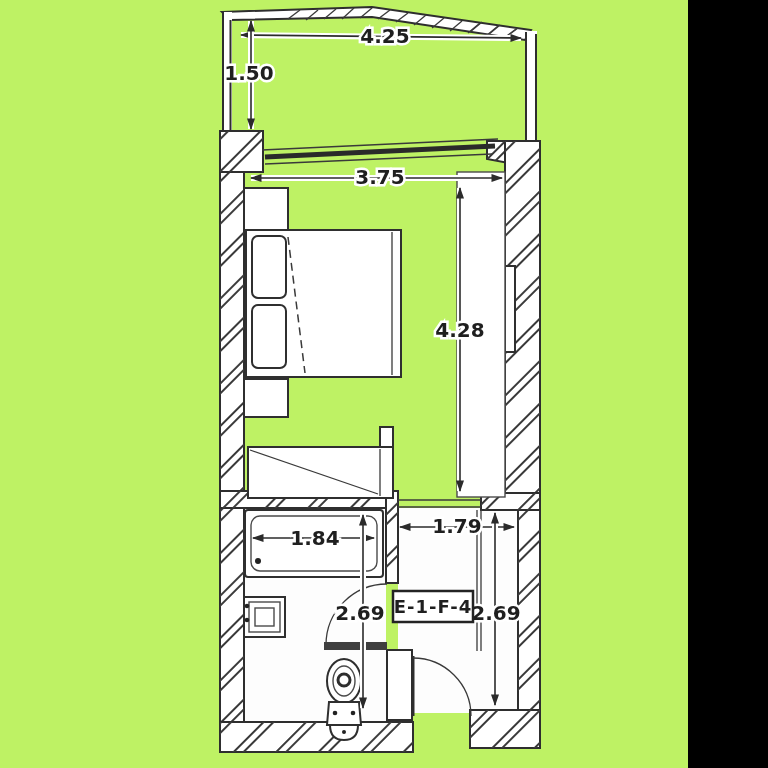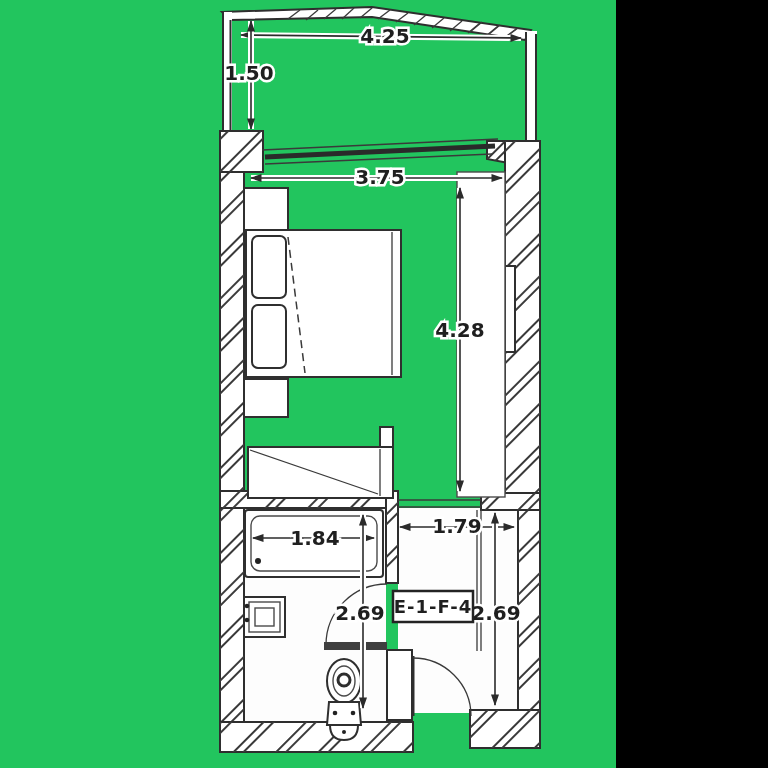--- a/index.html
+++ b/index.html
@@ -1,16 +1,16 @@
 <!DOCTYPE html>
 <html><head>
 <meta charset="utf-8">
 <style>
   html,body{margin:0;padding:0;background:#000;}
-  .stage{position:relative;width:616px;height:768px;background:#22c55e;overflow:hidden;}
+  .stage{position:relative;width:688px;height:768px;background:#bef264;overflow:hidden;}
   svg{position:absolute;left:0;top:0;}
   .wall{fill:#ffffff;stroke:#2e2e2e;stroke-width:2;}
   .wall-h{fill:url(#hp);stroke:none;}
   .floor{fill:#fdfdfd;stroke:none;}
   .furn{fill:#ffffff;stroke:#2f2f2f;stroke-width:2;}
   .furn-thin{fill:#ffffff;stroke:#4a4a4a;stroke-width:1.4;}
   .ln{stroke:#2e2e2e;stroke-width:2;fill:none;}
   .ln-thin{stroke:#3a3a3a;stroke-width:1.3;fill:none;}
   .ln-thick{stroke:#2a2a2a;stroke-width:5;fill:none;}
   .dash{stroke:#3a3a3a;stroke-width:1.5;fill:none;stroke-dasharray:8 5;}

